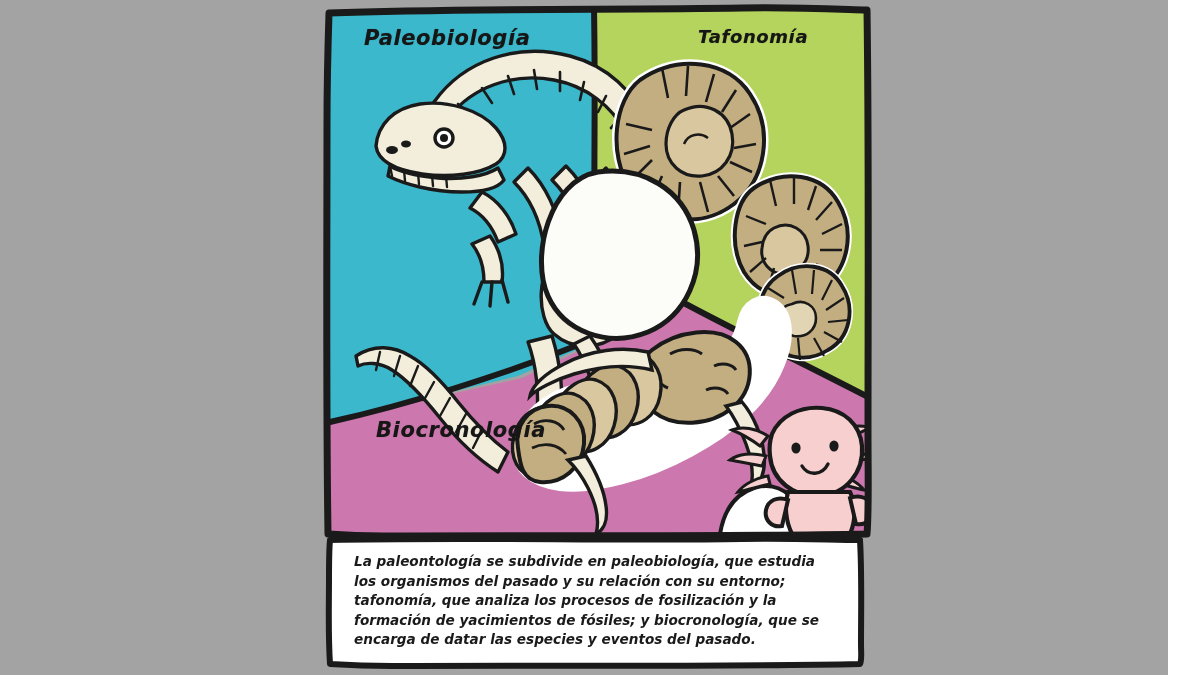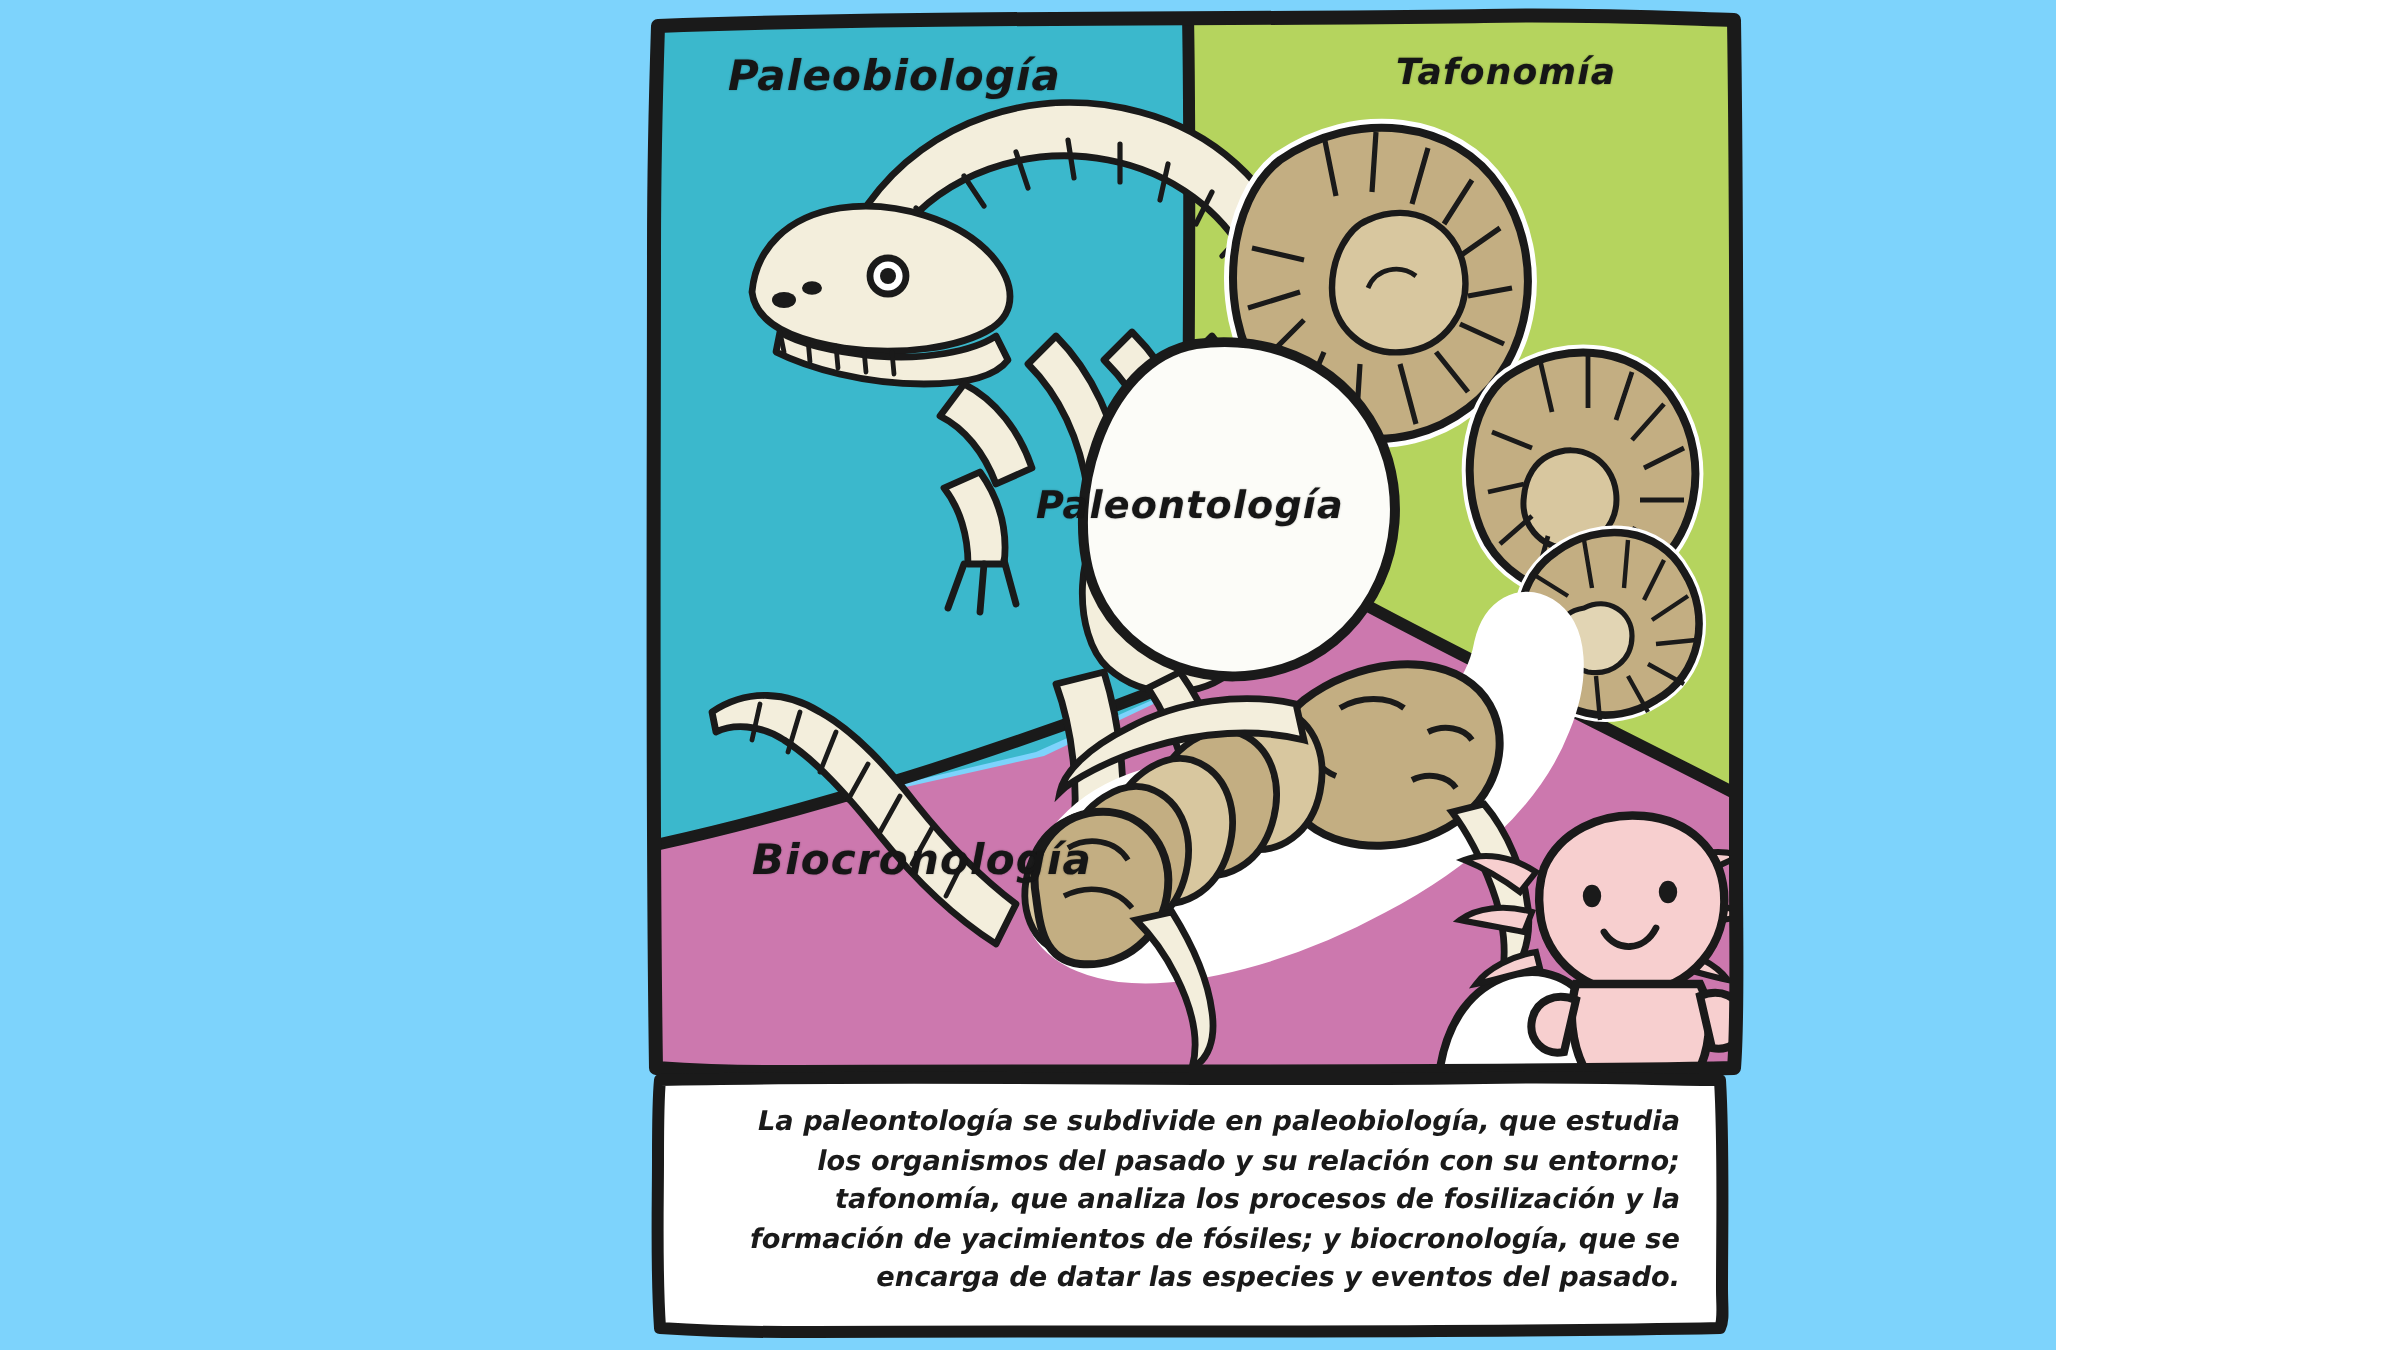--- a/index.html
+++ b/index.html
@@ -7,23 +7,23 @@
     padding: 0;
     background: #ffffff;
     width: 1200px;
     height: 675px;
     overflow: hidden;
     font-family: "Liberation Sans", sans-serif;
   }
 
   #stage {
     position: relative;
-    width: 1028px;
+    width: 1168px;
     height: 675px;
-    background: #7dd3fc;
+    background: #a3a3a3;
   }
 
   .infographic {
     position: absolute;
     left: 322px;
     top: 4px;
     width: 552px;
     height: 666px;
   }
 
@@ -87,21 +87,21 @@
     padding: 6px 26px;
   }
 
   .caption-text {
     font-family: "DejaVu Sans", sans-serif;
     font-style: italic;
     font-weight: 600;
     font-size: 13.6px;
     line-height: 1.43;
     color: #1a1a1a;
-    text-align: right;
+    text-align: left;
   }
 </style>
 </head>
 <body>
 
 <div id="stage">
 
   <div class="infographic">
 
     <svg class="svg-layer" viewBox="0 0 552 666" preserveAspectRatio="none">
@@ -316,20 +316,19 @@
                C400,663 200,661 70,662 C48,662 24,661 8,660
                C6,630 7,600 7,575 C7,560 7,546 8,536 Z"></path>
     </svg>
 
     <div class="label" id="label-paleobiologia">Paleobiología</div>
 
     <div class="label" id="label-tafonomia">Tafonomía</div>
 
     <div class="label" id="label-biocronologia">Biocronología</div>
 
-    <div class="label" id="label-paleontologia">Paleontología</div>
 
     <div class="caption-box">
       <div class="caption-text">La paleontología se subdivide en paleobiología, que estudia los organismos del pasado y su relación con su entorno; tafonomía, que analiza los procesos de fosilización y la formación de yacimientos de fósiles; y biocronología, que se encarga de datar las especies y eventos del pasado.</div>
     </div>
 
   </div>
 </div>
 
 </body></html>

